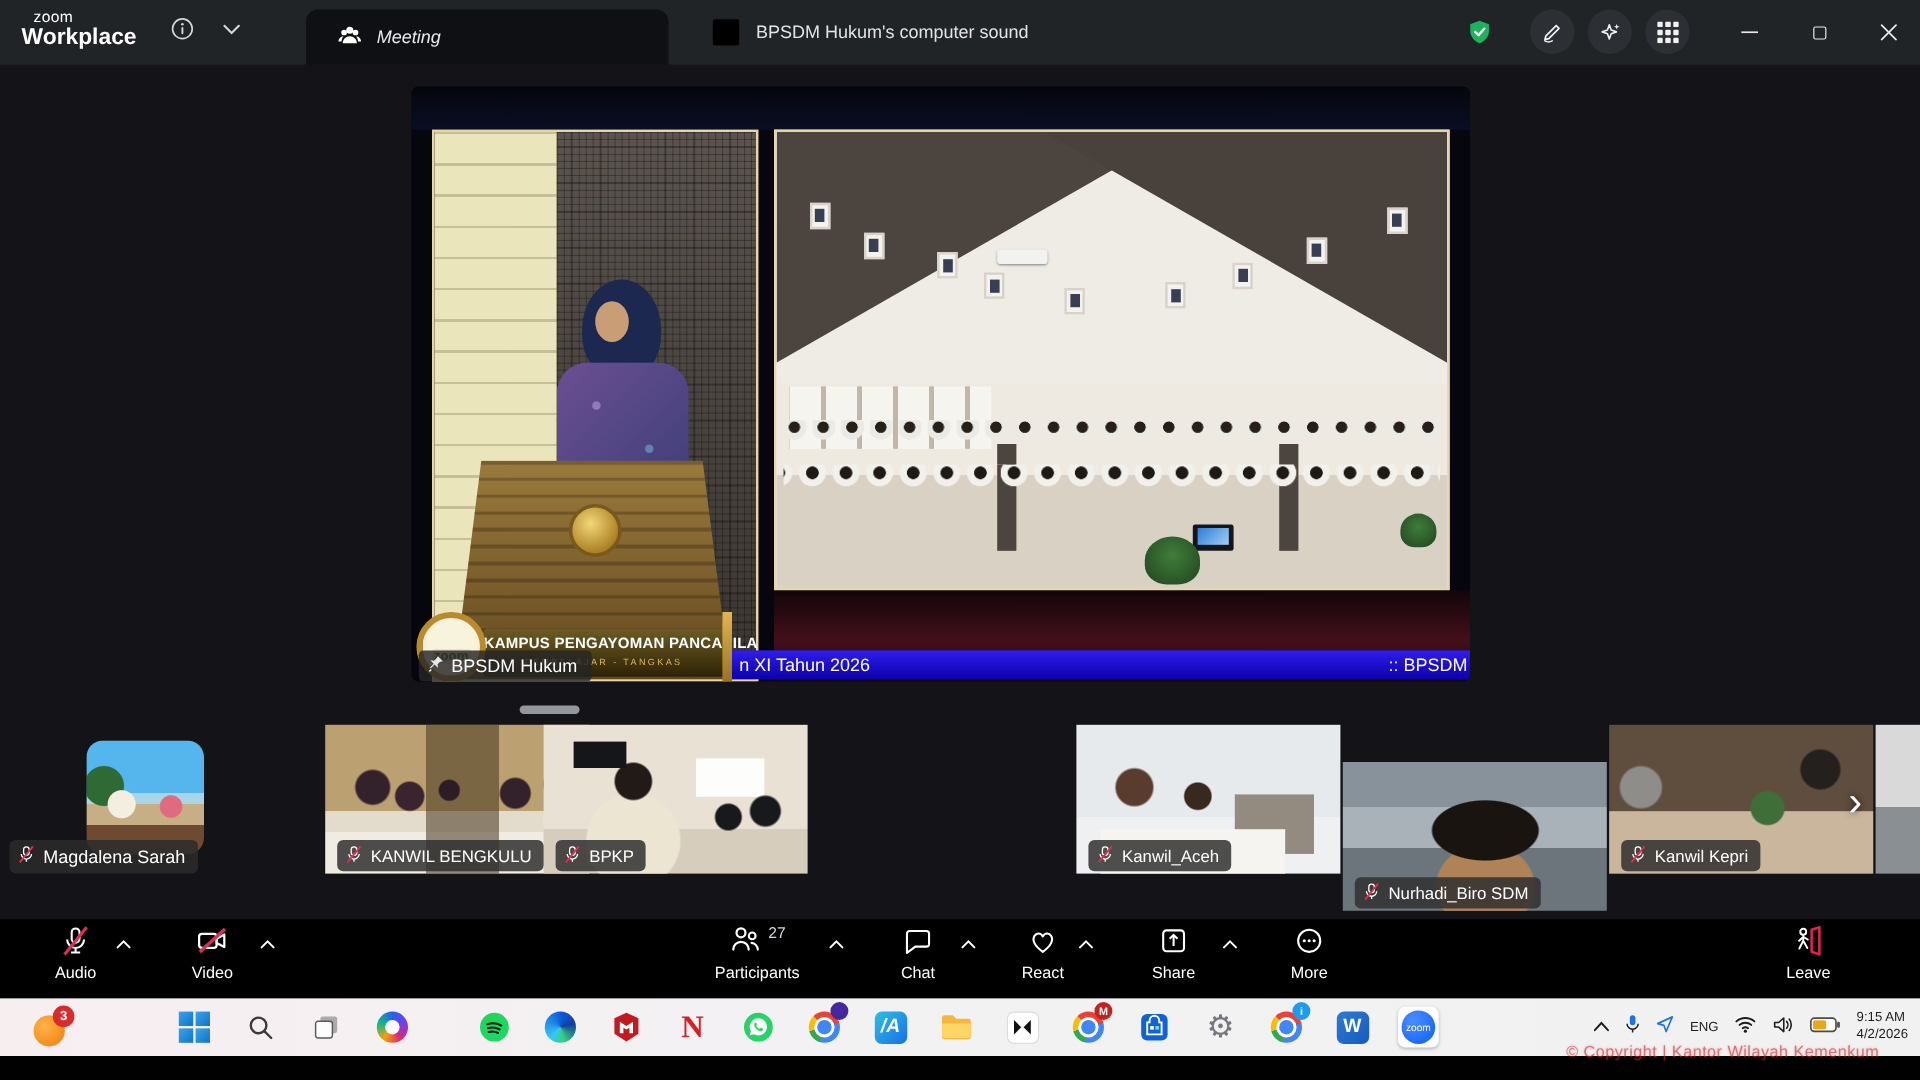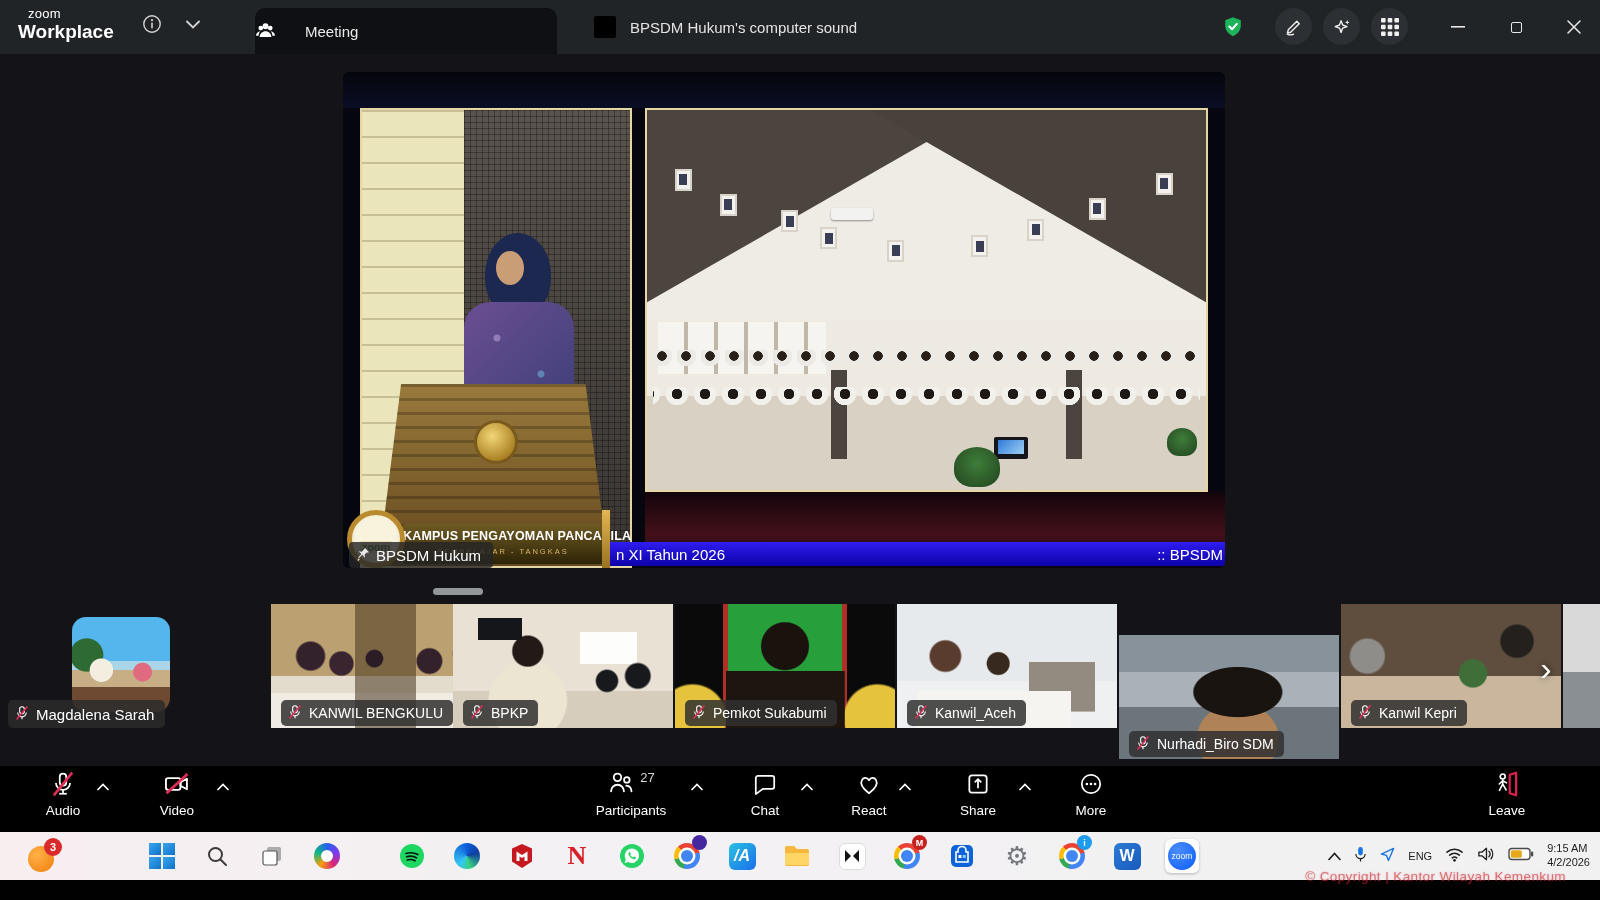--- a/index.html
+++ b/index.html
@@ -6,21 +6,21 @@
   html,body { background:#000; }
   body { font-family:"Liberation Sans","DejaVu Sans",sans-serif; }
   #screen { position:relative; width:1600px; height:900px; overflow:hidden; background:#141418; }
 
   
   .titlebar { position:absolute; left:0; top:0; width:1600px; height:54px; background:#212427; }
   .logo { position:absolute; left:18px; top:7px; color:#fff; line-height:1; }
   .logo .l1 { display:block; font-size:13px; font-weight:500; letter-spacing:.3px; margin-left:10px; }
   .logo .l2 { display:block; font-size:19px; font-weight:600; margin-top:2px; }
   .tb-icon { position:absolute; top:13px; width:22px; height:22px; display:flex; align-items:center; justify-content:center; color:#d4d4d4; }
-  .meeting-tab { position:absolute; left:255px; top:8px; width:302px; height:46px; background:#0e1013; border-radius:10px 10px 0 0; display:flex; align-items:center; gap:29px; color:#e9e9e9; font-size:15px; }
+  .meeting-tab { position:absolute; left:255px; top:8px; width:302px; height:46px; background:#0e1013; border-radius:10px 10px 0 0; display:flex; align-items:center; gap:12px; padding-left:26px; color:#e9e9e9; font-size:15px;font-style:italic; }
   .sound-chip { position:absolute; left:594px; top:16px; display:flex; align-items:center; gap:14px; color:#e3e3e3; font-size:15px; }
   .sound-thumb { width:22px; height:22px; background:#000; border-radius:2px; }
   .circle-btn { position:absolute; top:8px; width:37px; height:37px; border-radius:50%; background:#2c2f33; display:flex; align-items:center; justify-content:center; color:#f0f0f0; }
   .cap-btn { position:absolute; top:14px; width:40px; height:26px; display:flex; align-items:center; justify-content:center; color:#e8e8e8; }
   .restore-glyph { position:relative; width:11px; height:11px; border:1.4px solid #e8e8e8; border-radius:2px; background:#212427; }
   .restore-glyph::before { content:""; position:absolute; left:2px; top:-5px; width:11px; height:11px; border:1.4px solid #e8e8e8; border-radius:2px; z-index:-1; }
 
   
   .stage { position:absolute; left:0; top:54px; width:1600px; height:712px; background:#131318; }
   .main-video { position:absolute; left:343px; top:18px; width:882px; height:496px; background:#05060e; border-radius:6px; overflow:hidden; }
@@ -395,31 +395,20 @@
           <span><svg width="14" height="16" viewBox="0 0 18 20">
                 <rect x="6" y="2" width="6" height="9" rx="3" fill="none" stroke="#fff" stroke-width="1.4"></rect>
                 <path d="M3.5 9.5a5.5 5.5 0 0 0 11 0" fill="none" stroke="#fff" stroke-width="1.4"></path>
                 <line x1="9" y1="15" x2="9" y2="18" stroke="#fff" stroke-width="1.4"></line>
                 <line x1="2" y1="18.5" x2="16" y2="1.5" stroke="#e22c55" stroke-width="2"></line>
               </svg></span>
           <span>BPKP</span>
         </div>
       </div>
 
-      <div class="tile scene-pemkot" style="left:675px">
-        <div class="name-pill">
-          <span><svg width="14" height="16" viewBox="0 0 18 20">
-                <rect x="6" y="2" width="6" height="9" rx="3" fill="none" stroke="#fff" stroke-width="1.4"></rect>
-                <path d="M3.5 9.5a5.5 5.5 0 0 0 11 0" fill="none" stroke="#fff" stroke-width="1.4"></path>
-                <line x1="9" y1="15" x2="9" y2="18" stroke="#fff" stroke-width="1.4"></line>
-                <line x1="2" y1="18.5" x2="16" y2="1.5" stroke="#e22c55" stroke-width="2"></line>
-              </svg></span>
-          <span>Pemkot Sukabumi</span>
-        </div>
-      </div>
 
       <div class="tile scene-aceh" style="left:897px">
         <div class="name-pill">
           <span><svg width="14" height="16" viewBox="0 0 18 20">
                 <rect x="6" y="2" width="6" height="9" rx="3" fill="none" stroke="#fff" stroke-width="1.4"></rect>
                 <path d="M3.5 9.5a5.5 5.5 0 0 0 11 0" fill="none" stroke="#fff" stroke-width="1.4"></path>
                 <line x1="9" y1="15" x2="9" y2="18" stroke="#fff" stroke-width="1.4"></line>
                 <line x1="2" y1="18.5" x2="16" y2="1.5" stroke="#e22c55" stroke-width="2"></line>
               </svg></span>
           <span>Kanwil_Aceh</span>

